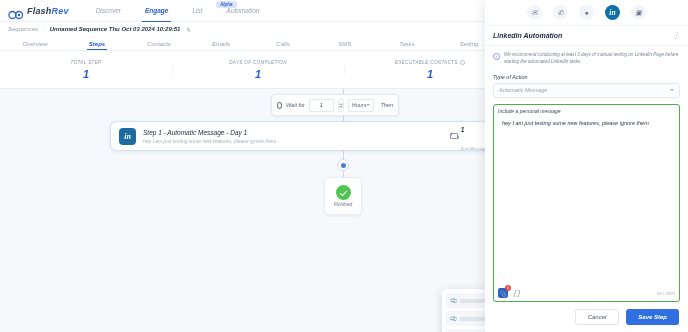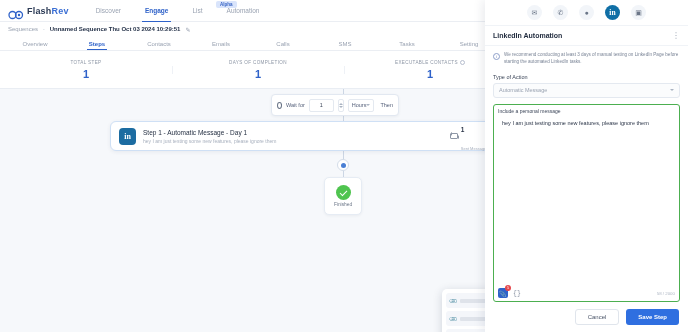--- a/index.html
+++ b/index.html
@@ -2,21 +2,21 @@
 <html><head>
 <meta charset="utf-8">
 <style>
   * { box-sizing: border-box; margin: 0; padding: 0; }
   html, body {
     width: 688px; height: 332px;
     font-family: "Liberation Sans", sans-serif;
     background: #ffffff;
     overflow: hidden;
   }
-  #app { position: relative; width: 688px; height: 332px; }
+  #app { position: relative; width: 688px; height: 332px; font-style: italic; }
 
   
   .topnav {
     height: 22px; display: flex; align-items: center;
     border-bottom: 1px solid #ebeef3; background: #fff;
     padding-left: 8px; position: relative;
   }
   .logo { display: flex; align-items: center; gap: 3px; }
   .logo-mark { width: 16px; height: 10px; }
   .logo-text { font-size: 9px; font-weight: 700; color: #2b3a55; letter-spacing: .2px; }

